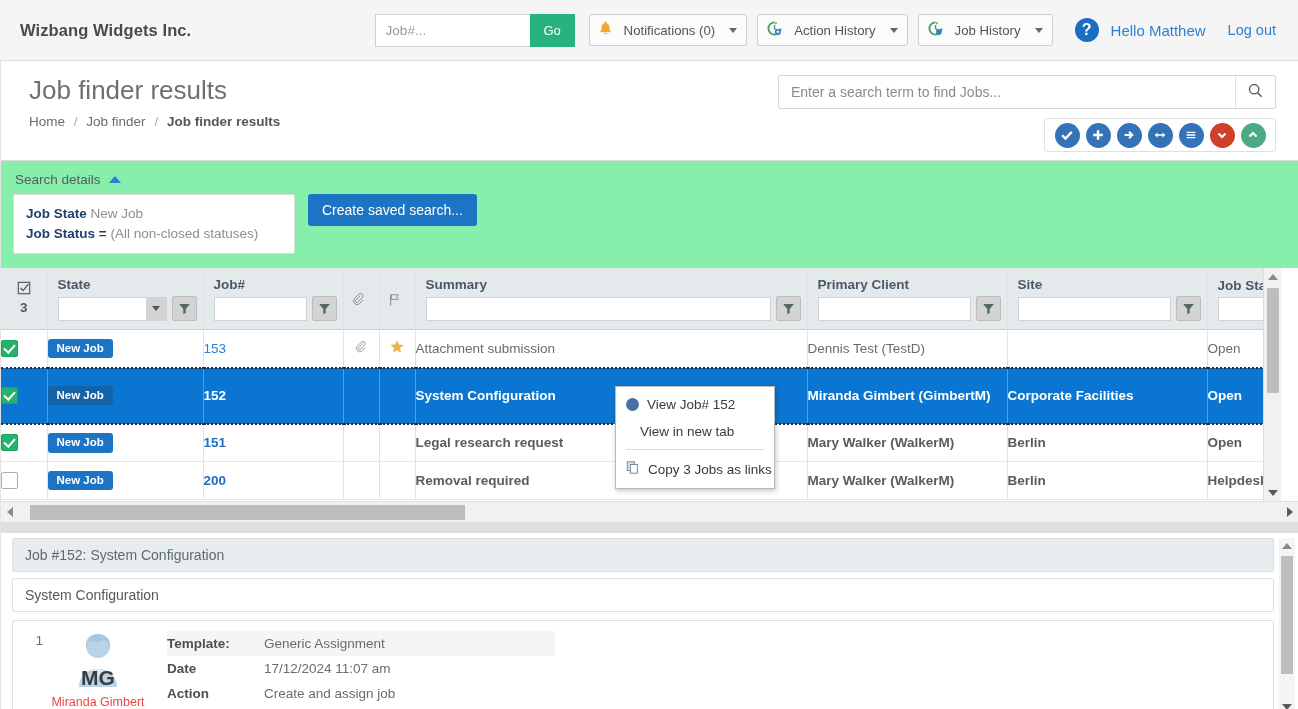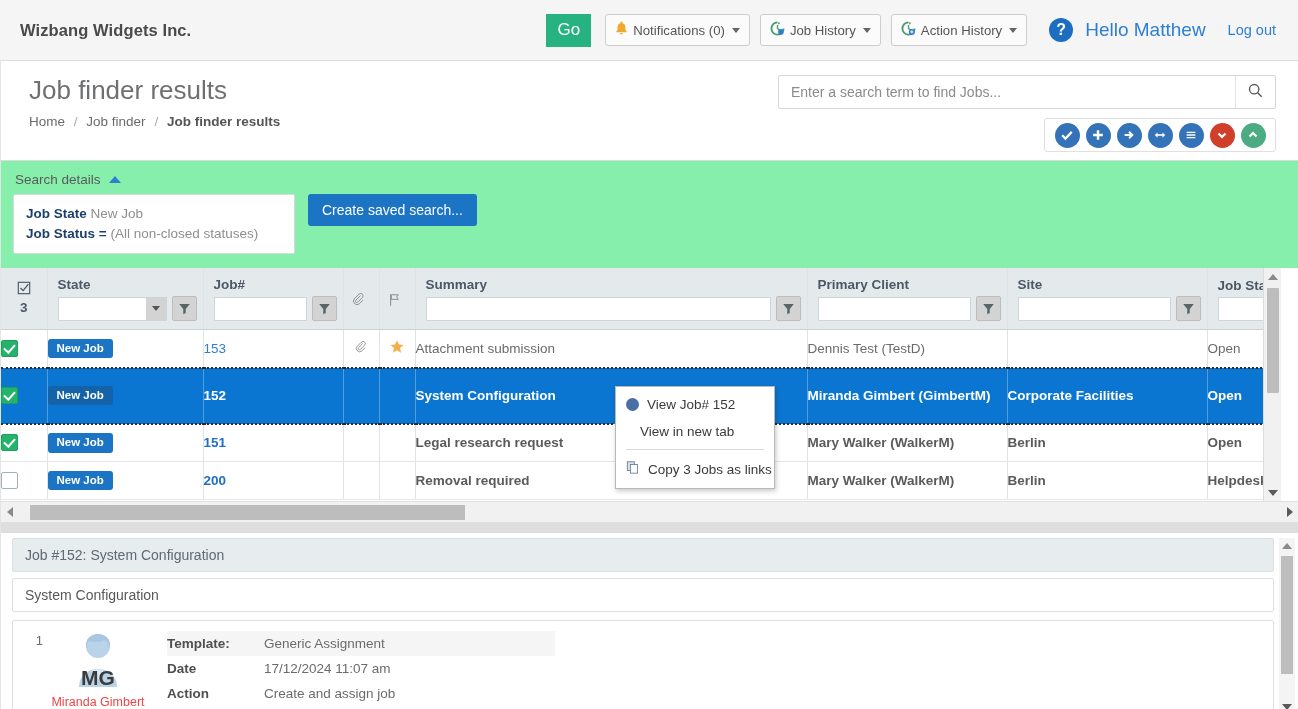--- a/index.html
+++ b/index.html
@@ -47,33 +47,33 @@
     font-family: "Liberation Sans", sans-serif;
     outline: none;
     background: #fff;
   }
   .jobsearch input::placeholder { color: #9a9a9a; }
   .go-btn {
     width: 45px; height: 33px;
     background: #26b37f;
     color: #fff;
     border: none;
-    font-size: 17px;
+    font-size: 13px;
     font-family: "Liberation Sans", sans-serif;
     cursor: pointer;
   }
 
   .hdr-btn {
     height: 32px;
     border: 1px solid #cdcdcd;
     background: #fbfbfb;
     border-radius: 3px;
     display: flex;
     align-items: center;
-    gap: 5px;
+    gap: 12px;
     padding: 0 9px;
     font-size: 13.2px;
     color: #555;
     margin-right: 10px;
     cursor: pointer;
     white-space: nowrap;
   }
   .caret-down {
     width: 0; height: 0;
     border-left: 4px solid transparent;
@@ -85,21 +85,21 @@
     width: 24px; height: 24px;
     border-radius: 50%;
     background: #1b6ec2;
     color: #fff;
     font-size: 16px;
     font-weight: bold;
     display: flex; align-items: center; justify-content: center;
     margin: 0 12px 0 12px;
     cursor: pointer;
   }
-  .hello { color: #2d7fd3; font-size: 19px; margin-right: 22px; cursor: pointer; }
+  .hello { color: #2d7fd3; font-size: 15px; margin-right: 22px; cursor: pointer; }
   .logout { color: #2d7fd3; font-size: 14.5px; cursor: pointer; }
 
   
   .titlewrap {
     padding: 14px 22px 8px 28px;
     display: flex;
     justify-content: space-between;
     background: #fff;
     border-left: 1px solid #e4e4e4;
     position: relative;
@@ -430,58 +430,59 @@
   .ctx-dot { width: 13px; height: 13px; border-radius: 50%; background: #4a6fa5; display:inline-block; }
 </style>
 </head>
 <body>
 
 <div class="topbar">
   <div class="brand">Wizbang Widgets Inc.</div>
   <div class="topbar-spacer"></div>
 
   <div class="jobsearch">
+    <input type="text" placeholder="Job#..." style="">
     <button class="go-btn">Go</button>
   </div>
 
   <div class="hdr-btn">
     <span>
       <svg width="13" height="15" viewBox="0 0 16 18">
           <path d="M8 0.5c-.7 0-1.3.6-1.3 1.3v.6C4.6 2.9 3.2 4.7 3.2 7v3.5l-1.5 2.2c-.2.3 0 .8.4.8h11.8c.4 0 .6-.5.4-.8l-1.5-2.2V7c0-2.3-1.4-4.1-3.5-4.6v-.6C9.3 1.1 8.7.5 8 .5z" fill="#f0a830"></path>
           <path d="M6.2 14.6c.2 1 1 1.7 1.8 1.7s1.6-.7 1.8-1.7H6.2z" fill="#f0a830"></path>
         </svg>
     </span>
     <span>Notifications (0)</span>
-    <span class="caret-down"></span>
-  </div>
-
-  <div class="hdr-btn">
-    <span>
-      <svg width="15" height="15" viewBox="0 0 16 16">
-          <path d="M8 1.5A6.5 6.5 0 1 0 14.5 8" stroke="#4a9d6d" stroke-width="2" fill="none"></path>
-          <path d="M8 1.5 L11 1.5 L9.3 4 Z" fill="#4a9d6d"></path>
-          <path d="M8 4.2v4l2.4 1.4" stroke="#4a9d6d" stroke-width="1.4" fill="none"></path>
-          <circle cx="11.6" cy="11.6" r="3" fill="#2d7fd3"></circle>
-        </svg>
-    </span>
-    <span>Job History</span>
     <span class="caret-down"></span>
   </div>
 
   <div class="hdr-btn">
     <span>
       <svg width="15" height="15" viewBox="0 0 16 16">
           <path d="M8 1.5A6.5 6.5 0 1 0 14.5 8" stroke="#4a9d6d" stroke-width="2" fill="none"></path>
           <path d="M8 1.5 L11 1.5 L9.3 4 Z" fill="#4a9d6d"></path>
           <path d="M8 4.2v4l2.4 1.4" stroke="#4a9d6d" stroke-width="1.4" fill="none"></path>
           <circle cx="11.6" cy="11.6" r="3.2" fill="#2d7fd3"></circle>
           <path d="M11.6 9.9v3.4M9.9 11.6h3.4" stroke="#fff" stroke-width="1"></path>
         </svg>
     </span>
     <span>Action History</span>
+    <span class="caret-down"></span>
+  </div>
+
+  <div class="hdr-btn">
+    <span>
+      <svg width="15" height="15" viewBox="0 0 16 16">
+          <path d="M8 1.5A6.5 6.5 0 1 0 14.5 8" stroke="#4a9d6d" stroke-width="2" fill="none"></path>
+          <path d="M8 1.5 L11 1.5 L9.3 4 Z" fill="#4a9d6d"></path>
+          <path d="M8 4.2v4l2.4 1.4" stroke="#4a9d6d" stroke-width="1.4" fill="none"></path>
+          <circle cx="11.6" cy="11.6" r="3" fill="#2d7fd3"></circle>
+        </svg>
+    </span>
+    <span>Job History</span>
     <span class="caret-down"></span>
   </div>
 
   <div class="help-icon">?</div>
   <div class="hello">Hello Matthew</div>
   <div class="logout">Log out</div>
 </div>
 
 <div class="titlewrap">
   <div>

